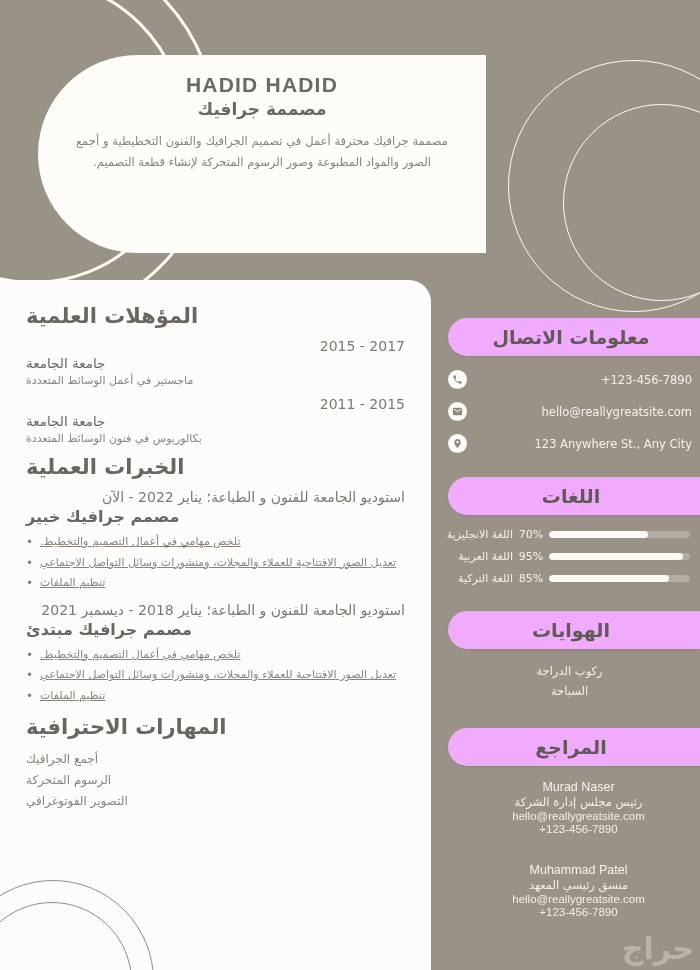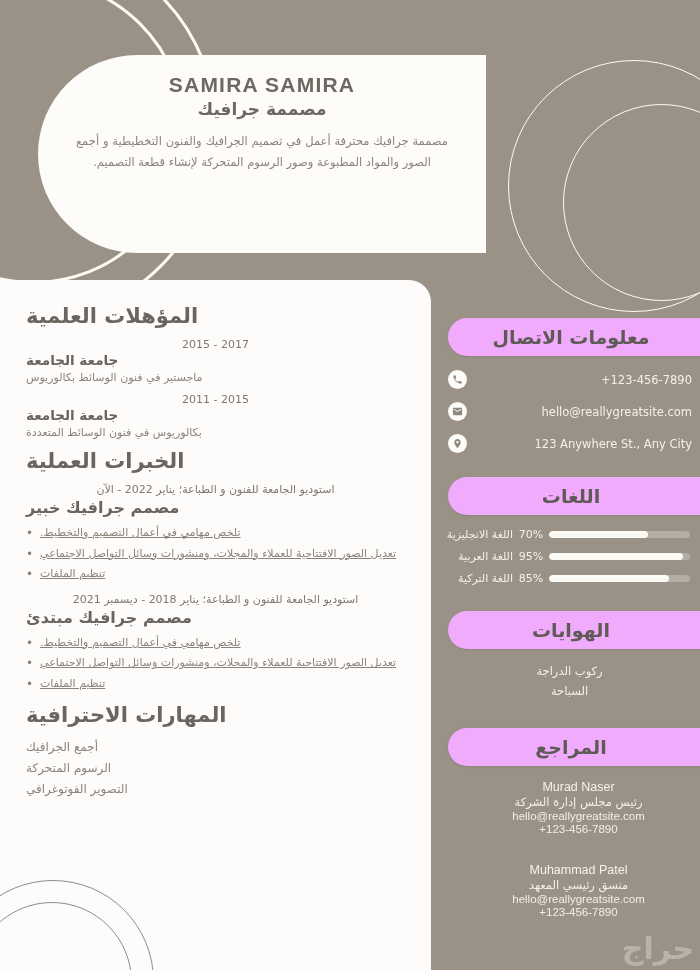--- a/index.html
+++ b/index.html
@@ -61,25 +61,25 @@
     z-index:4;
   }
   .main-inner{padding:18px 26px 0 26px;text-align:left;direction:rtl;}
 
   .sec-title{
     font-size:21px;font-weight:bold;color:#6b655f;
     text-align:left;margin:10px 0 10px 0;
   }
   .sec-title.first{margin-top:6px;}
   .date-line{
-    font-size:11px;color:#7e7870;text-align:center;margin:0 0 1px 0;direction:ltr;
+    font-size:14px;color:#7e7870;text-align:right;margin:0 0 1px 0;direction:ltr;
   }
   .date-line.rtl{direction:rtl;}
   .org-line{
-    font-size:13.5px;font-weight:bold;color:#6b655f;text-align:left;margin:1px 0 3px 0;
+    font-size:13.5px;font-weight:normal;color:#6b655f;text-align:left;margin:1px 0 3px 0;
   }
   .desc-line{
     font-size:11px;color:#8a847c;text-align:left;margin:0 0 9px 0;
   }
   .job-title{
     font-size:16px;font-weight:bold;color:#6b655f;text-align:left;margin:2px 0 7px 0;
   }
   ul.bullets{
     margin:0 0 10px 0;padding:0 0 0 0;list-style:none;
   }
@@ -183,38 +183,38 @@
 
 <div class="page">
 
   <div class="arc arc-a"></div>
   <div class="arc arc-b"></div>
   <div class="ring ring-1"></div>
   <div class="ring ring-2"></div>
 
   <div class="header-card">
     <div class="header-inner">
-      <div class="name">SAMIRA SAMIRA</div>
+      <div class="name">HADID HADID</div>
       <div class="role">مصممة جرافيك</div>
       <div class="summary">مصممة جرافيك محترفة أعمل في تصميم الجرافيك والفنون التخطيطية و أجمع الصور والمواد المطبوعة وصور الرسوم المتحركة لإنشاء قطعة التصميم.</div>
     </div>
   </div>
 
   <div class="main-panel">
     <div class="gring gring-1" style="left:-48px;top:600px;"></div>
     <div class="gring gring-2" style="left:-28px;top:622px;"></div>
 
     <div class="main-inner">
 
       <div class="sec-title first">المؤهلات العلمية</div>
 
       <div>
         <div class="date-line">2015 - 2017</div>
         <div class="org-line">جامعة الجامعة</div>
-        <div class="desc-line">ماجستير في فنون الوسائط بكالوريوس</div>
+        <div class="desc-line">ماجستير في أعمل الوسائط المتعددة</div>
       </div>
 
       <div>
         <div class="date-line">2011 - 2015</div>
         <div class="org-line">جامعة الجامعة</div>
         <div class="desc-line">بكالوريوس في فنون الوسائط المتعددة</div>
       </div>
 
       <div class="sec-title">الخبرات العملية</div>
 

